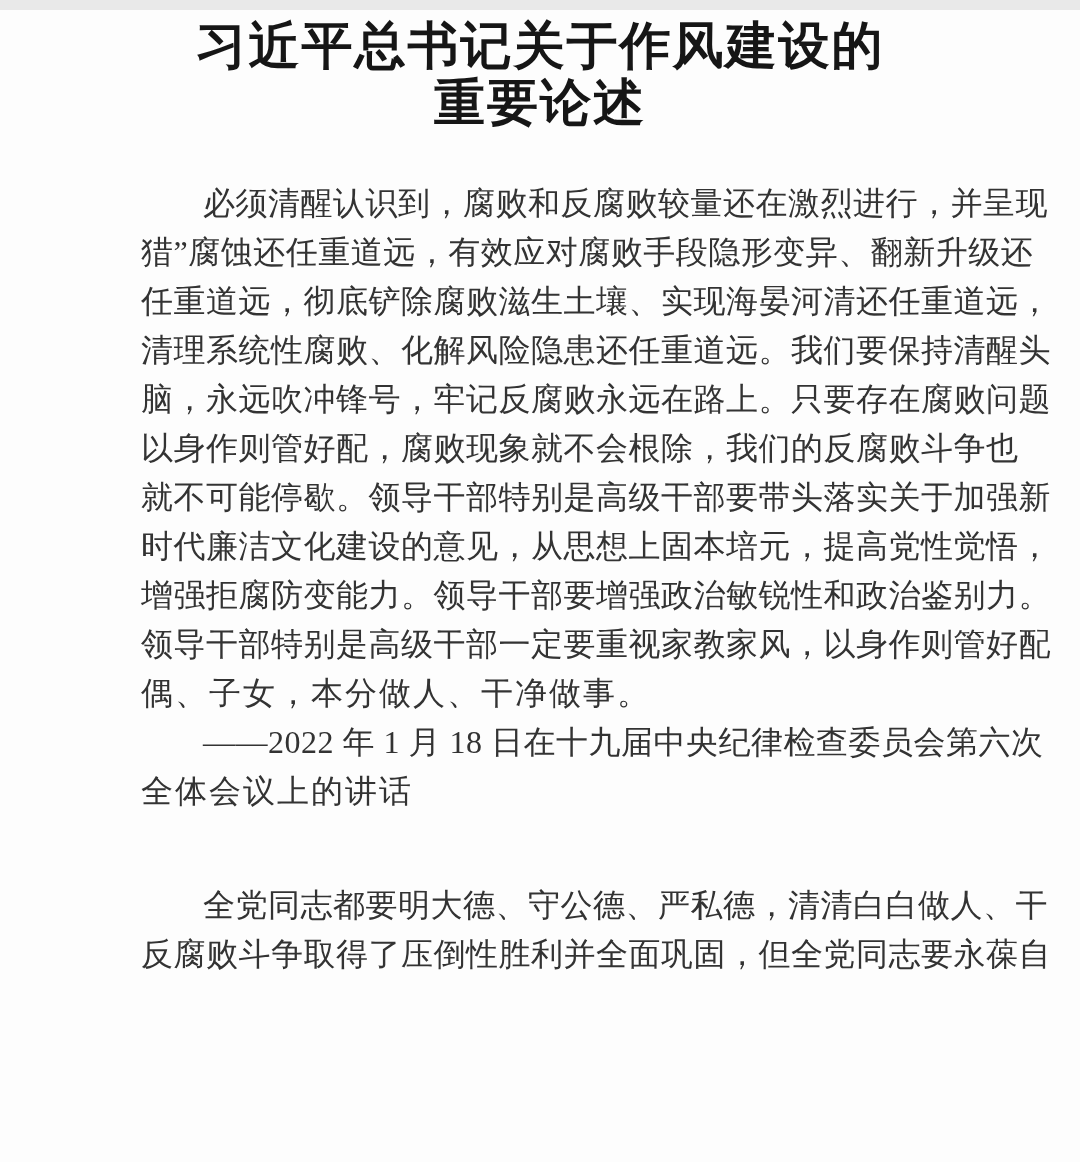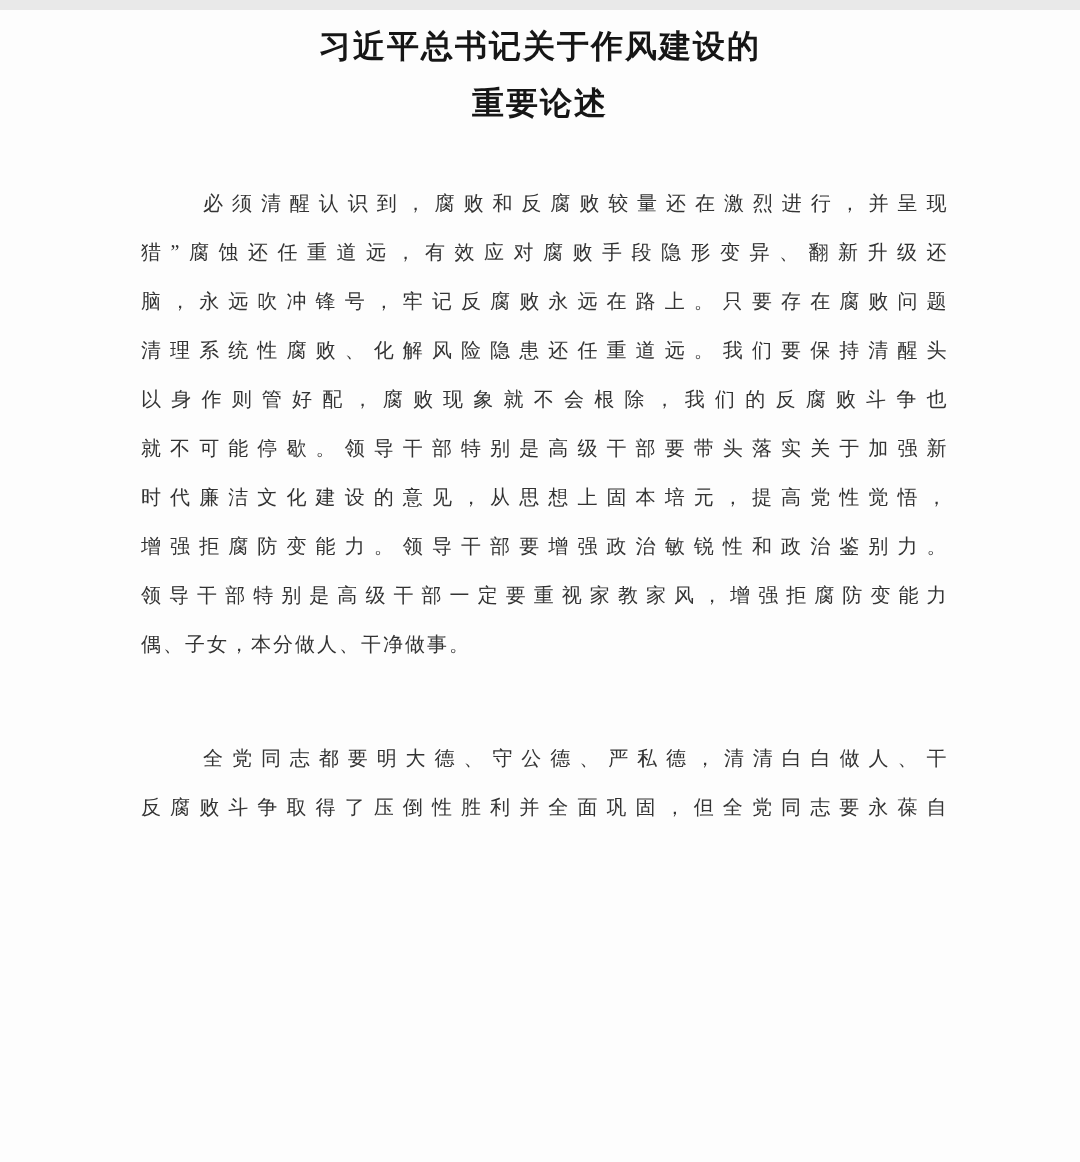--- a/index.html
+++ b/index.html
@@ -20,34 +20,34 @@
   .top-bar {
     width: 1080px;
     height: 10px;
     background: #e9e9e9;
   }
   .title-block {
     padding-top: 8px;
     text-align: center;
   }
   .title-line {
-    font-size: 32px;
+    font-size: 51px;
     line-height: 57px;
     font-weight: bold;
     color: #161616;
     letter-spacing: 2px;
     white-space: nowrap;
   }
   .content {
     margin-left: 141px;
     width: 806px;
     margin-top: 47px;
   }
   .line {
-    font-size: 20px;
+    font-size: 32px;
     height: 49px;
     line-height: 49px;
     color: #333333;
     white-space: nowrap;
     text-align: justify;
     text-align-last: justify;
     letter-spacing: 0.5px;
   }
   .line.indent {
     text-indent: 62px;
@@ -71,30 +71,35 @@
   <div class="title-block">
     <div class="title-line">习近平总书记关于作风建设的</div>
     <div class="title-line">重要论述</div>
   </div>
 
   <div class="content">
 
     <div>
       <div class="line indent">必须清醒认识到，腐败和反腐败较量还在激烈进行，并呈现</div>
       <div class="line">猎”腐蚀还任重道远，有效应对腐败手段隐形变异、翻新升级还</div>
+      <div class="line">任重道远，彻底铲除腐败滋生土壤、实现海晏河清还任重道远，</div>
+      <div class="line">清理系统性腐败、化解风险隐患还任重道远。我们要保持清醒头</div>
       <div class="line">脑，永远吹冲锋号，牢记反腐败永远在路上。只要存在腐败问题</div>
-      <div class="line">清理系统性腐败、化解风险隐患还任重道远。我们要保持清醒头</div>
       <div class="line">以身作则管好配，腐败现象就不会根除，我们的反腐败斗争也</div>
       <div class="line">就不可能停歇。领导干部特别是高级干部要带头落实关于加强新</div>
       <div class="line">时代廉洁文化建设的意见，从思想上固本培元，提高党性觉悟，</div>
       <div class="line">增强拒腐防变能力。领导干部要增强政治敏锐性和政治鉴别力。</div>
-      <div class="line">领导干部特别是高级干部一定要重视家教家风，增强拒腐防变能力</div>
+      <div class="line">领导干部特别是高级干部一定要重视家教家风，以身作则管好配</div>
       <div class="line flush-left">偶、子女，本分做人、干净做事。</div>
     </div>
 
+    <div>
+      <div class="line indent">——2022 年 1 月 18 日在十九届中央纪律检查委员会第六次</div>
+      <div class="line flush-left">全体会议上的讲话</div>
+    </div>
 
     <div class="section-gap"></div>
 
     <div>
       <div class="line indent">全党同志都要明大德、守公德、严私德，清清白白做人、干</div>
       <div class="line">反腐败斗争取得了压倒性胜利并全面巩固，但全党同志要永葆自</div>
     </div>
 
   </div>
 

